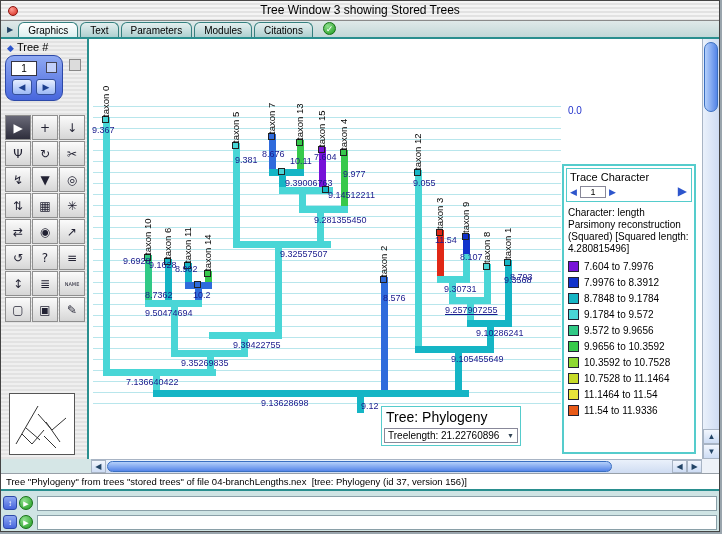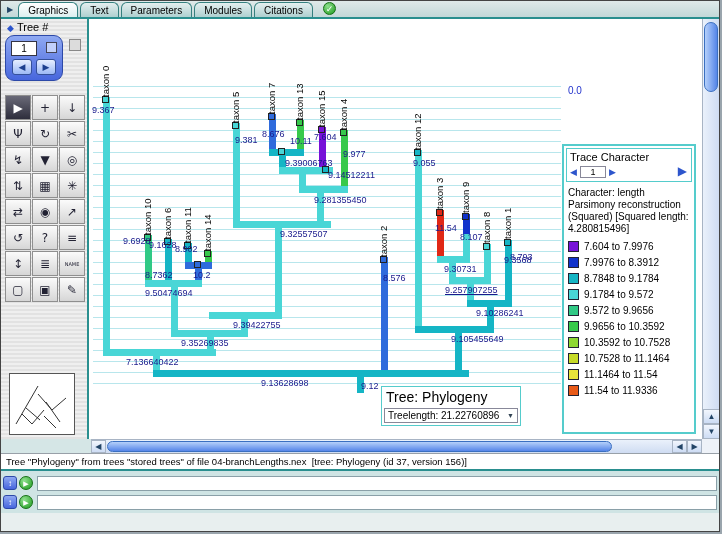--- a/index.html
+++ b/index.html
@@ -100,20 +100,24 @@
     line-height:13px;text-align:center;background:linear-gradient(#8fa9f2,#4766dd);}
   .bp-btn-green{width:14px;height:14px;border-radius:50%;border:1px solid #157015;color:#fff;font-size:7px;
     line-height:13px;text-align:center;margin-left:2px;background:radial-gradient(circle at 35% 30%,#8fe08f,#1d9a1d);}
   .bp-field{flex:1;height:15px;margin-left:4px;background:#fff;border:1px solid #8aa0a8;}
 </style>
 </head>
 <body>
 
 <div class="window">
 
+  <div class="titlebar">
+    <div class="close-dot"></div>
+    <div class="title">Tree Window 3 showing Stored Trees</div>
+  </div>
 
   <div class="tabstrip">
     <span class="disclosure">▶</span>
     <div class="tablist">
         <div class="tab active">Graphics</div>
         <div class="tab">Text</div>
         <div class="tab">Parameters</div>
         <div class="tab">Modules</div>
         <div class="tab">Citations</div>
       </div>
@@ -244,21 +248,21 @@
           <div class="blabel" style="left: 173px; top: 110px;">8.676</div>
           <div class="blabel" style="left: 201px; top: 117px;">10.11</div>
           <div class="blabel" style="left: 225px; top: 113px;">7.604</div>
           <div class="blabel" style="left: 196px; top: 139px;">9.39006763</div>
           <div class="blabel" style="left: 239px; top: 151px;">9.14512211</div>
           <div class="blabel" style="left: 254px; top: 130px;">9.977</div>
           <div class="blabel" style="left: 225px; top: 176px;">9.281355450</div>
           <div class="blabel" style="left: 191px; top: 210px;">9.32557507</div>
           <div class="blabel" style="left: 324px; top: 139px;">9.055</div>
           <div class="blabel" style="left: 294px; top: 254px;">8.576</div>
-          <div class="blabel" style="left: 346px; top: 204px;">11.54</div>
+          <div class="blabel" style="left: 346px; top: 196px;">11.54</div>
           <div class="blabel" style="left: 371px; top: 213px;">8.107</div>
           <div class="blabel" style="left: 355px; top: 245px;">9.30731</div>
           <div class="blabel" style="left: 391px; top: 236px; margin-left: 24px;">9.3568</div>
           <div class="blabel" style="left: 421px; top: 233px;">8.793</div>
           <div class="blabel" style="left: 356px; top: 266px; text-decoration: underline;">9.257907255</div>
           <div class="blabel" style="left: 387px; top: 289px;">9.10286241</div>
           <div class="blabel" style="left: 362px; top: 315px;">9.105455649</div>
           <div class="blabel" style="left: 144px; top: 301px;">9.39422755</div>
           <div class="blabel" style="left: 92px; top: 319px;">9.35269835</div>
           <div class="blabel" style="left: 37px; top: 338px;">7.136640422</div>

